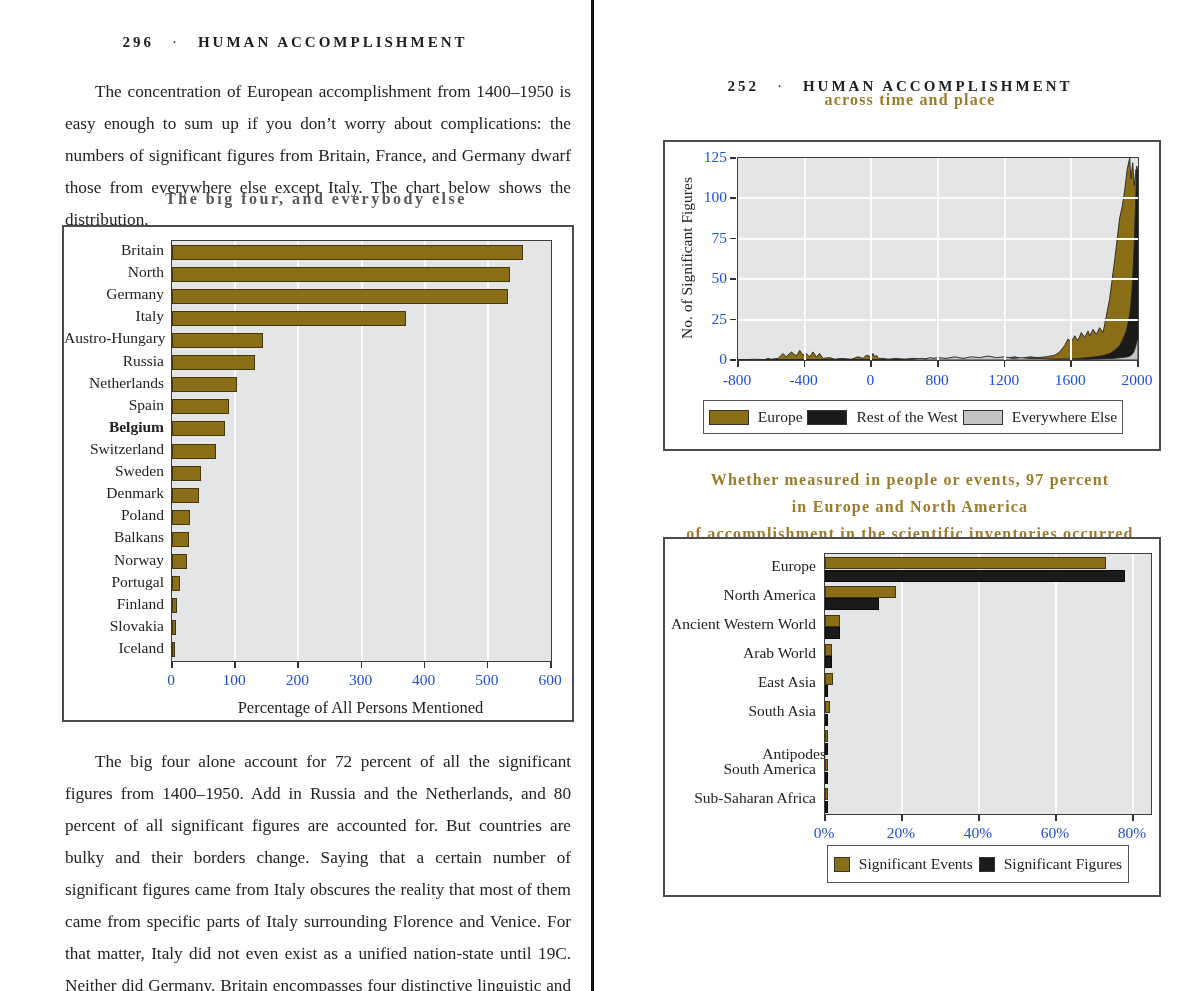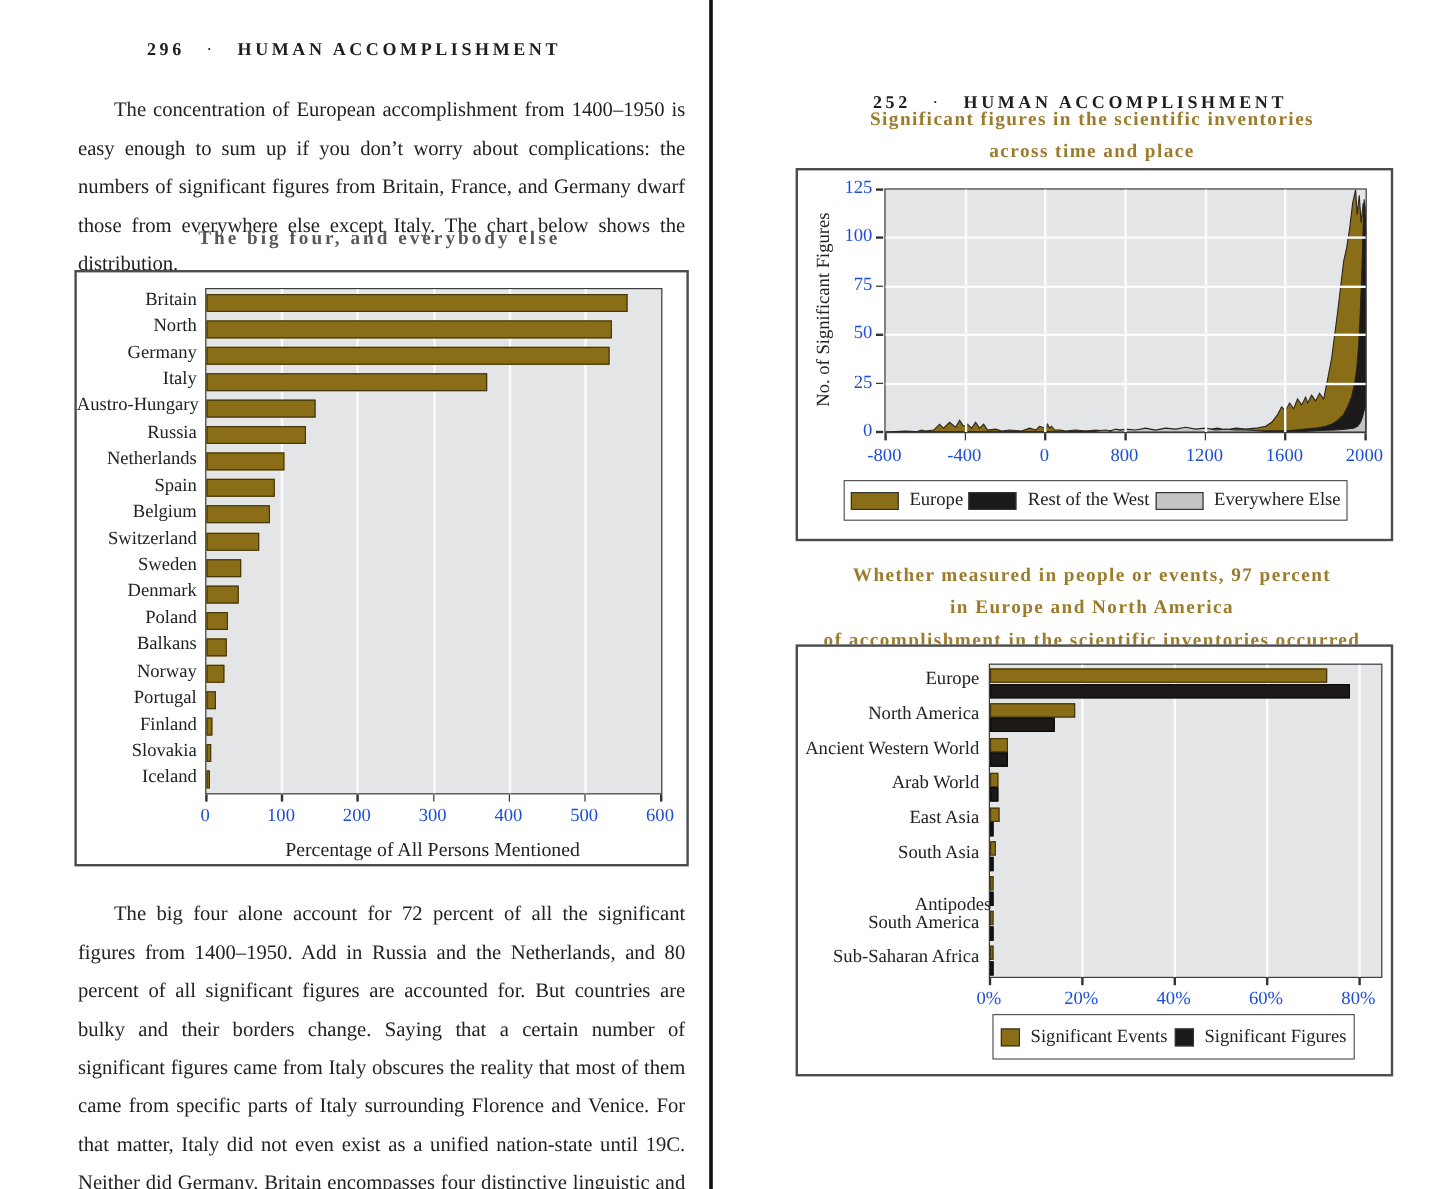--- a/index.html
+++ b/index.html
@@ -82,21 +82,21 @@
           <div class="bar-gold" style="top: 401.447px; height: 13px; width: 1px;"></div>
         </div>
         <div class="cat-label" style="left: 0px; width: 100px; top: 14.0526px;">Britain</div>
         <div class="cat-label" style="left: 0px; width: 100px; top: 36.1579px;">North</div>
         <div class="cat-label" style="left: 0px; width: 100px; top: 58.2632px;">Germany</div>
         <div class="cat-label" style="left: 0px; width: 100px; top: 80.3684px;">Italy</div>
         <div class="cat-label" style="left: 0px; width: 100px; top: 102.474px;">Austro-Hungary</div>
         <div class="cat-label" style="left: 0px; width: 100px; top: 124.579px;">Russia</div>
         <div class="cat-label" style="left: 0px; width: 100px; top: 146.684px;">Netherlands</div>
         <div class="cat-label" style="left: 0px; width: 100px; top: 168.789px;">Spain</div>
-        <div class="cat-label" style="left: 0px; width: 100px; top: 190.895px;">Belgium</div>
+        <div class="cat-label" style="left: 0px; width: 100px; top: 190.895px; font-weight: bold;">Belgium</div>
         <div class="cat-label" style="left: 0px; width: 100px; top: 213px;">Switzerland</div>
         <div class="cat-label" style="left: 0px; width: 100px; top: 235.105px;">Sweden</div>
         <div class="cat-label" style="left: 0px; width: 100px; top: 257.211px;">Denmark</div>
         <div class="cat-label" style="left: 0px; width: 100px; top: 279.316px;">Poland</div>
         <div class="cat-label" style="left: 0px; width: 100px; top: 301.421px;">Balkans</div>
         <div class="cat-label" style="left: 0px; width: 100px; top: 323.526px;">Norway</div>
         <div class="cat-label" style="left: 0px; width: 100px; top: 345.632px;">Portugal</div>
         <div class="cat-label" style="left: 0px; width: 100px; top: 367.737px;">Finland</div>
         <div class="cat-label" style="left: 0px; width: 100px; top: 389.842px;">Slovakia</div>
         <div class="cat-label" style="left: 0px; width: 100px; top: 411.947px;">Iceland</div>
@@ -121,21 +121,20 @@
   </div>
 
   <div id="divider"></div>
 
   <div class="page" id="right-page">
     <div class="running-head" style="top:40px;margin-top:38px;">
       <span>252</span><span class="dot">·</span><span>HUMAN ACCOMPLISHMENT</span>
     </div>
 
     <div class="chart-heading-gold" style="left:63px;top:86px;width:494px;">
-      <div>Significant figures in the scientific inventories</div>
       <div>across time and place</div>
     </div>
 
     <div class="chart-box" id="chart2" style="left:63px;top:140px;width:494px;height:307px;">
         <div class="plot" style="left: 72px; top: 15px; width: 400px; height: 202px;">
           <div class="grid-h" style="top: 39.4px;"></div>
           <div class="grid-h" style="top: 79.8px;"></div>
           <div class="grid-h" style="top: 120.2px;"></div>
           <div class="grid-h" style="top: 160.6px;"></div>
           <div class="grid-v" style="left: 65.6667px;"></div>

